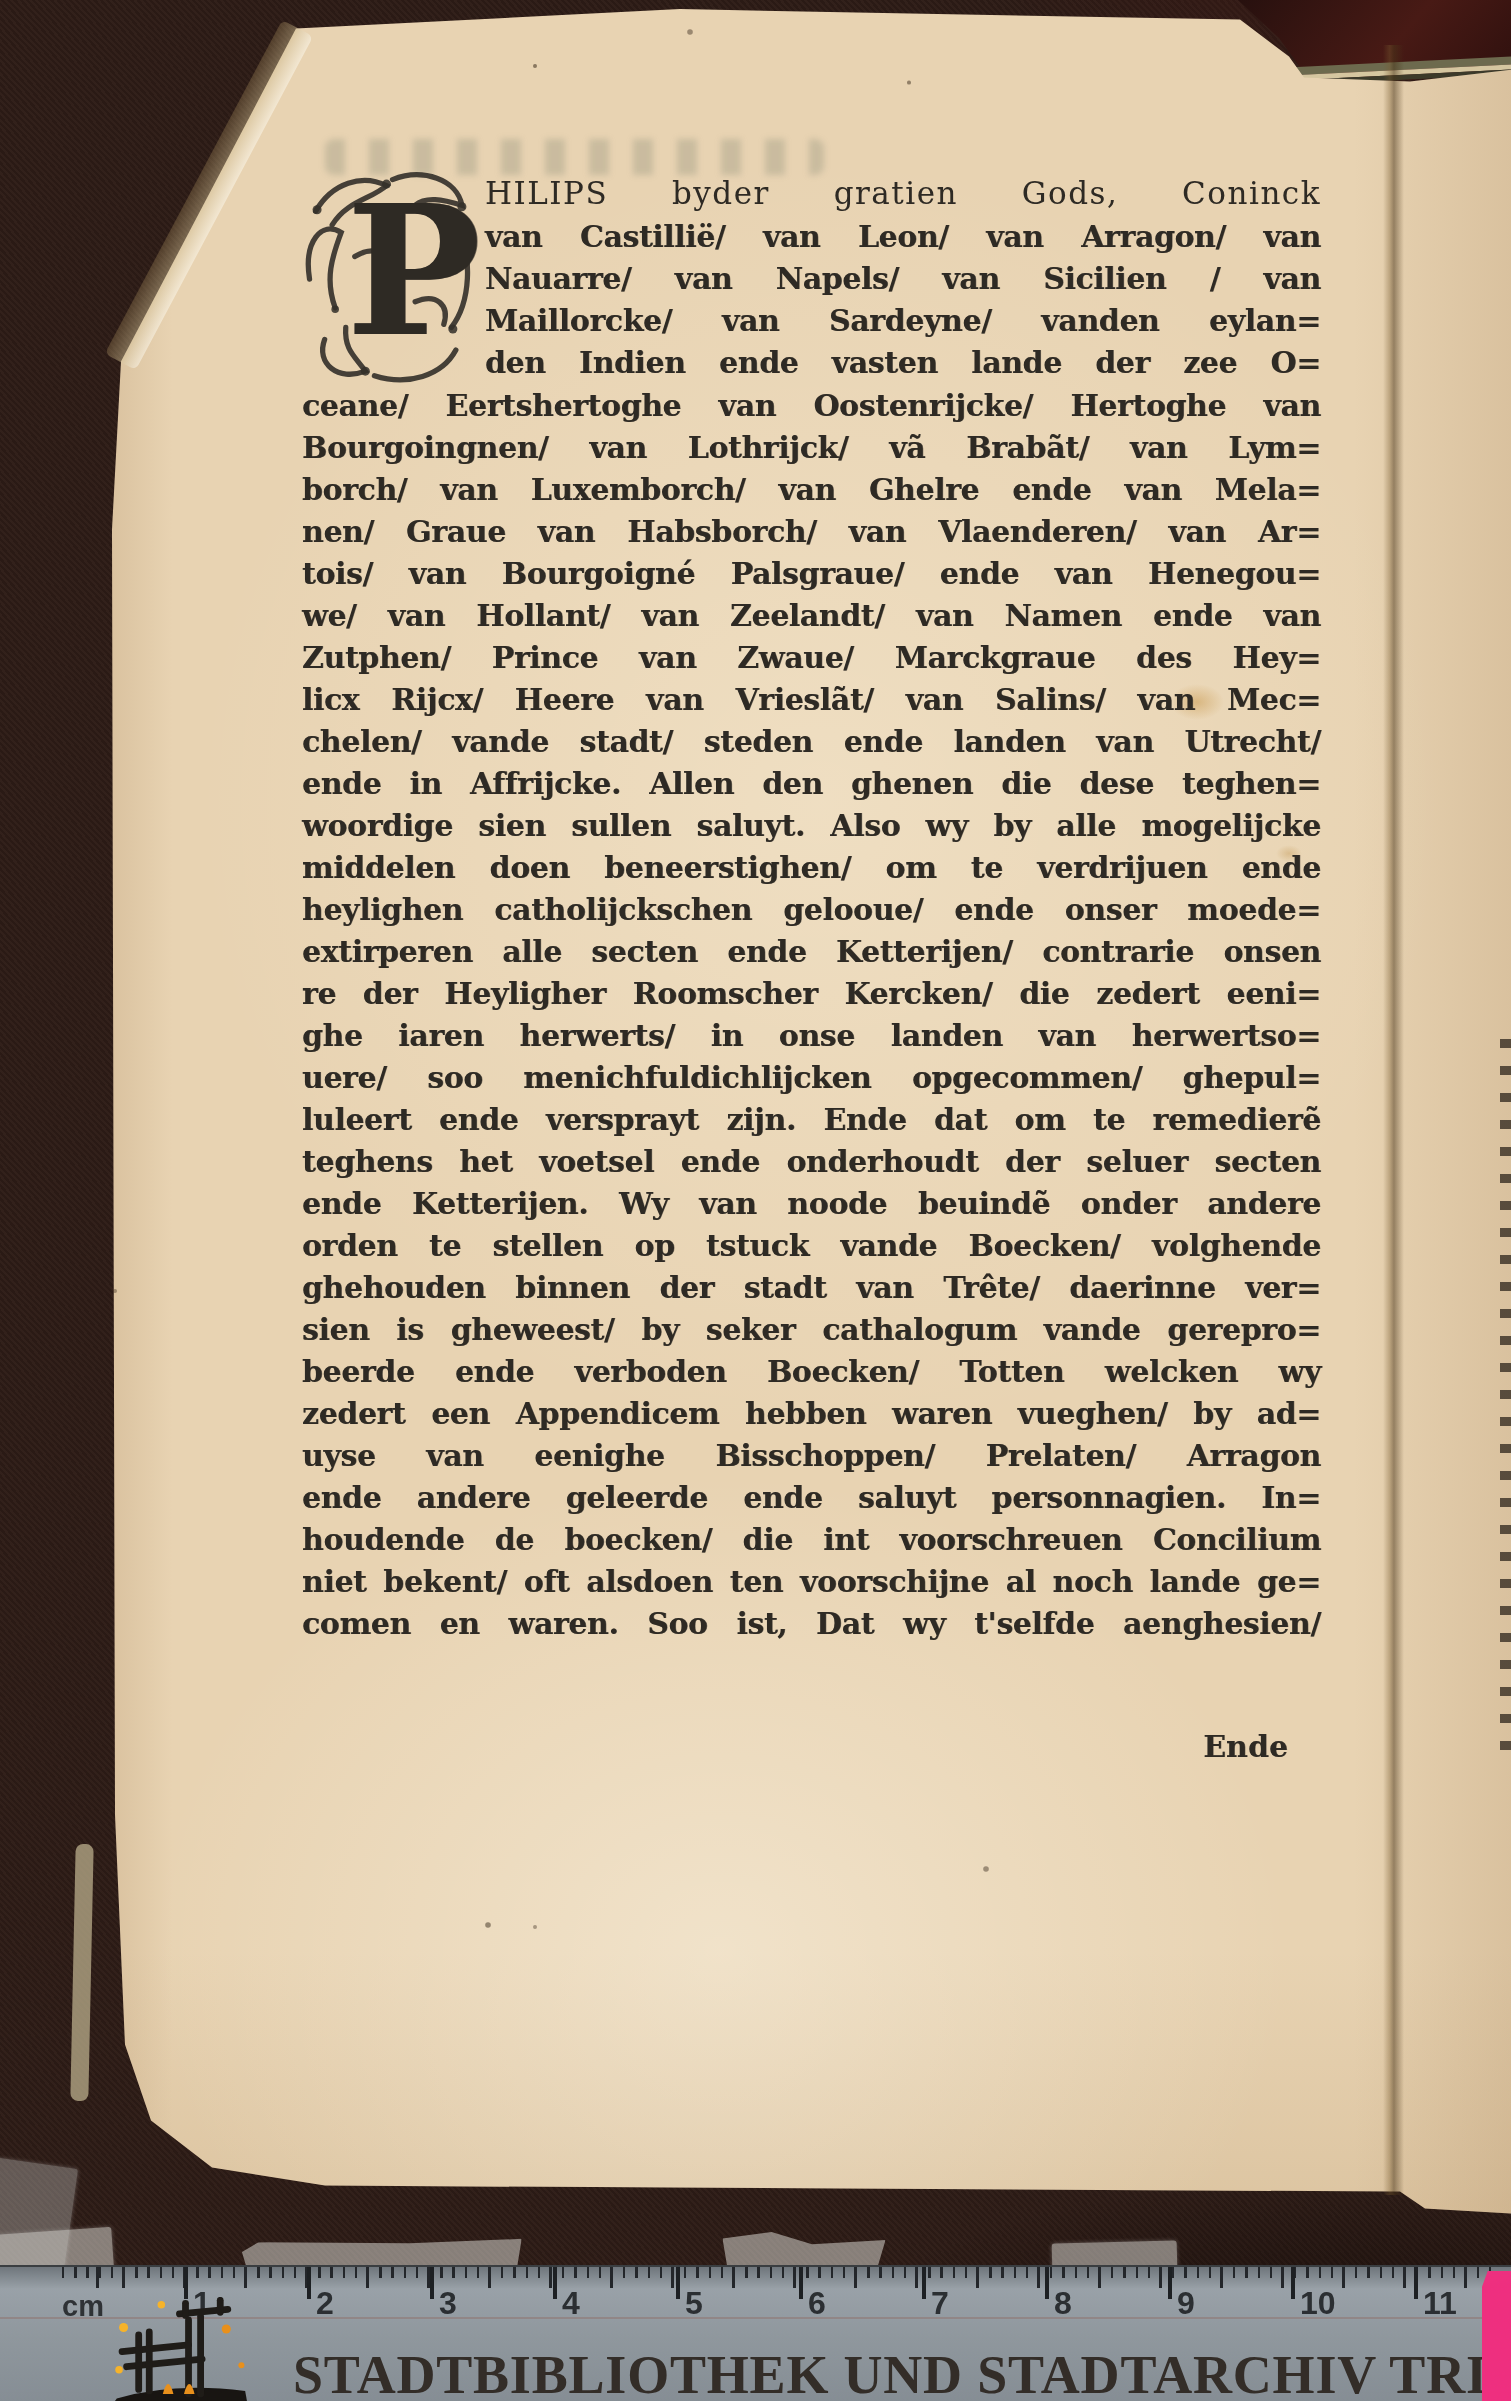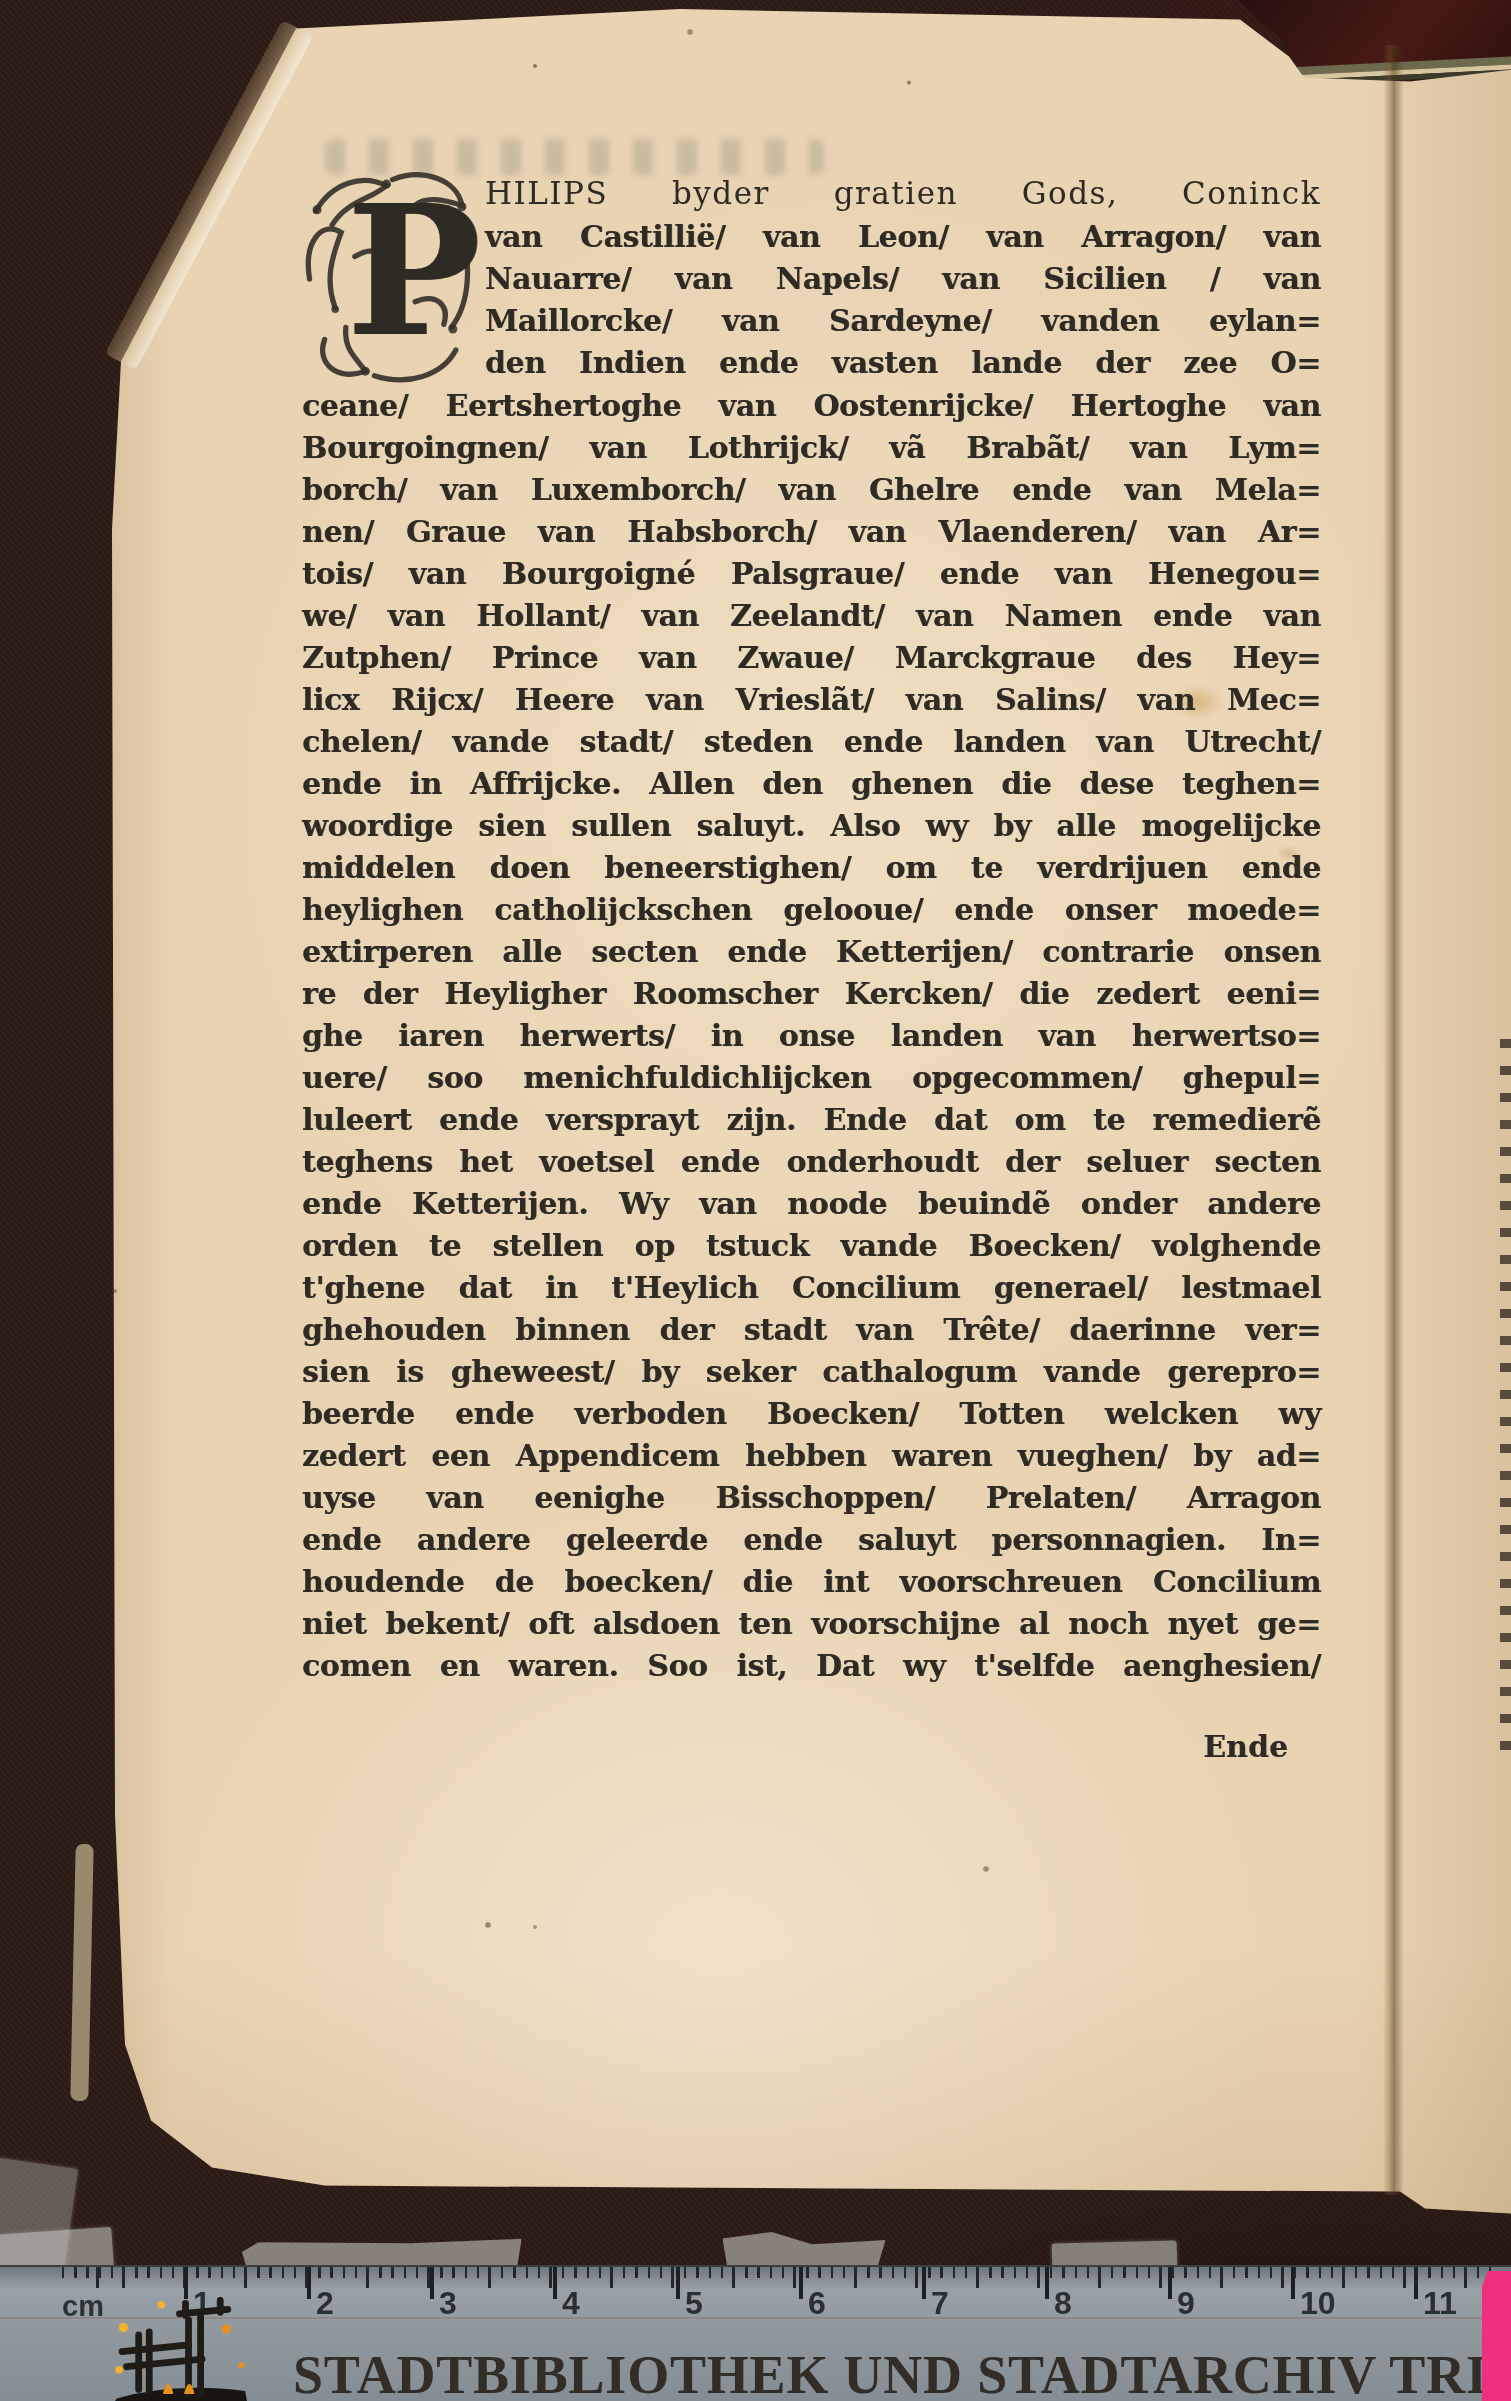--- a/index.html
+++ b/index.html
@@ -169,29 +169,28 @@
       <div class="tline" style="--i: 12;">middelen doen beneerstighen/ om te verdrijuen ende</div>
       <div class="tline" style="--i: 14;">heylighen catholijckschen gelooue/ ende onser moede=</div>
       <div class="tline" style="--i: 13;">extirperen alle secten ende Ketterijen/ contrarie onsen</div>
       <div class="tline" style="--i: 15;">re der Heyligher Roomscher Kercken/ die zedert eeni=</div>
       <div class="tline" style="--i: 16;">ghe iaren herwerts/ in onse landen van herwertso=</div>
       <div class="tline" style="--i: 17;">uere/ soo menichfuldichlijcken opgecommen/ ghepul=</div>
       <div class="tline" style="--i: 18;">luleert ende versprayt zijn. Ende dat om te remedierẽ</div>
       <div class="tline" style="--i: 19;">teghens het voetsel ende onderhoudt der seluer secten</div>
       <div class="tline" style="--i: 20;">ende Ketterijen. Wy van noode beuindẽ onder andere</div>
       <div class="tline" style="--i: 21;">orden te stellen op tstuck vande Boecken/ volghende</div>
-      <div class="tline" style="--i: 22;">t'ghene dat in t'Heylich Concilium generael/ lestmael</div>
       <div class="tline" style="--i: 23;">ghehouden binnen der stadt van Trête/ daerinne ver=</div>
       <div class="tline" style="--i: 24;">sien is gheweest/ by seker cathalogum vande gerepro=</div>
       <div class="tline" style="--i: 25;">beerde ende verboden Boecken/ Totten welcken wy</div>
       <div class="tline" style="--i: 26;">zedert een Appendicem hebben waren vueghen/ by ad=</div>
       <div class="tline" style="--i: 27;">uyse van eenighe Bisschoppen/ Prelaten/ Arragon</div>
       <div class="tline" style="--i: 28;">ende andere geleerde ende saluyt personnagien. In=</div>
       <div class="tline" style="--i: 29;">houdende de boecken/ die int voorschreuen Concilium</div>
-      <div class="tline" style="--i: 30;">niet bekent/ oft alsdoen ten voorschijne al noch nyet ge=</div>
+      <div class="tline" style="--i: 30;">niet bekent/ oft alsdoen ten voorschijne al noch lande ge=</div>
       <div class="tline" style="--i: 31;">comen en waren.  Soo ist, Dat wy t'selfde aenghesien/</div>
     </div>
   <div class="catchword">Ende</div>
 
   <div class="tape t1"></div>
   <div class="tape t2"></div>
   <div class="tape t3"></div>
   <div class="tape t4"></div>
   <div class="tape t5"></div>
 

